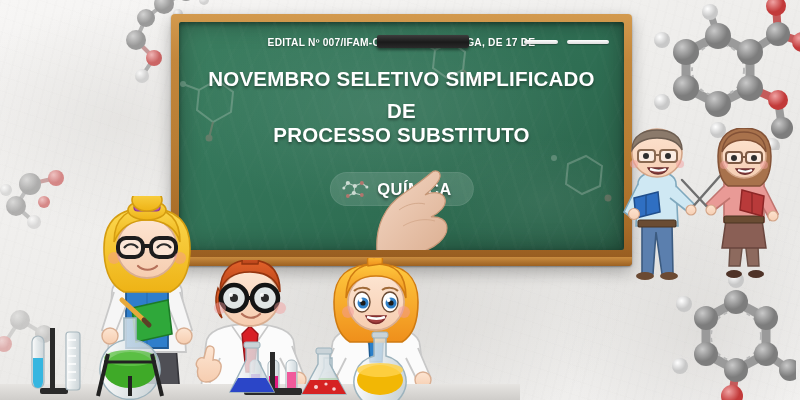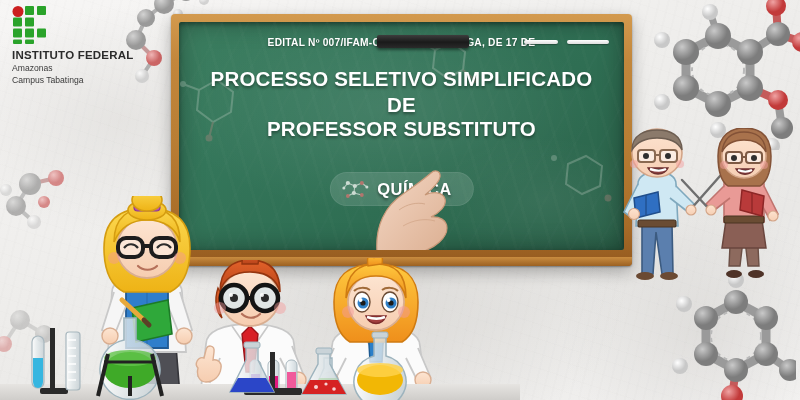--- a/index.html
+++ b/index.html
@@ -209,39 +209,20 @@
       <circle cx="70" cy="98" r="12" fill="url(#gC)"></circle>
       <circle cx="40" cy="82" r="12" fill="url(#gC)"></circle>
       <circle cx="66" cy="124" r="11" fill="url(#gO)"></circle>
       <circle cx="124" cy="98" r="11" fill="url(#gC)"></circle>
       <circle cx="70" cy="8" r="8" fill="url(#gH)"></circle>
       <circle cx="18" cy="32" r="8" fill="url(#gH)"></circle>
       <circle cx="14" cy="94" r="8" fill="url(#gH)"></circle>
     </g>
   </svg>
 
-  <div id="logo">
-    <svg id="logo-mark" viewBox="0 0 44 38">
-      <circle cx="6" cy="5.5" r="5.5" fill="#cc1f1f"></circle>
-      <rect x="13" y="0" width="9" height="9" rx="1" fill="#2aa32a"></rect>
-      <rect x="25" y="0" width="9" height="9" rx="1" fill="#2aa32a"></rect>
-      <rect x="1" y="11.5" width="9" height="9" rx="1" fill="#2aa32a"></rect>
-      <rect x="13" y="11.5" width="9" height="9" rx="1" fill="#2aa32a"></rect>
-      <rect x="1" y="22.5" width="9" height="9" rx="1" fill="#2aa32a"></rect>
-      <rect x="13" y="22.5" width="9" height="9" rx="1" fill="#2aa32a"></rect>
-      <rect x="25" y="22.5" width="9" height="9" rx="1" fill="#2aa32a"></rect>
-      <rect x="1" y="33.5" width="9" height="4.5" rx="1" fill="#2aa32a"></rect>
-      <rect x="13" y="33.5" width="9" height="4.5" rx="1" fill="#2aa32a"></rect>
-    </svg>
-    <div class="logo-text">
-      <div class="logo-title">INSTITUTO FEDERAL</div>
-      <div class="logo-sub">Amazonas</div>
-      <div class="logo-sub">Campus Tabatinga</div>
-    </div>
-  </div>
 
   <div id="board-frame">
     <div id="board">
       <div id="board-smudge"></div>
 
       <svg class="board-doodle" style="left:232px;top:8px;width:70px;height:64px;" viewBox="0 0 70 64">
         <polygon points="24,20 40,12 54,22 52,40 36,48 22,38" fill="none" stroke="#cfd8cf" stroke-width="2"></polygon>
         <line x1="24" y1="20" x2="10" y2="12" stroke="#cfd8cf" stroke-width="2"></line>
         <line x1="52" y1="40" x2="64" y2="50" stroke="#d88c8c" stroke-width="2"></line>
         <circle cx="10" cy="12" r="3" fill="#cfd8cf"></circle>
@@ -255,23 +236,23 @@
           <circle cx="36" cy="72" r="3.5" fill="#d88c8c"></circle>
       </svg>
       <svg class="board-doodle" style="right:4px;bottom:34px;width:74px;height:70px;" viewBox="0 0 74 70">
         <polygon points="22,18 40,10 56,20 54,40 36,48 20,38" fill="none" stroke="#cfd8cf" stroke-width="2"></polygon>
         <circle cx="8" cy="12" r="3" fill="#cfd8cf"></circle>
         <circle cx="62" cy="52" r="3.5" fill="#d88c8c"></circle>
       </svg>
 
       <div id="board-inner">
         <div class="edital">EDITAL Nº 007/IFAM-CAMPUS TABATINGA, DE 17 DE</div>
-        <div class="maintitle">PROCESSO SELETIVO SIMPLIFICADO</div>
-        <div class="maintitle" style="margin-top:2px">DE</div>
-        <div class="maintitle" style="margin-top:0">PROFESSOR SUBSTITUTO</div>
+        <div class="maintitle">NOVEMBRO SELETIVO SIMPLIFICADO</div>
+        <div class="maintitle" style="margin-top:8px">DE</div>
+        <div class="maintitle" style="margin-top:0">PROCESSO SUBSTITUTO</div>
       </div>
 
       <div id="subject-pill">
         <svg class="molicon" viewBox="0 0 32 24">
           <g stroke="#e8efe8" stroke-width="1.1" opacity=".85">
             <line x1="8" y1="6" x2="15" y2="9"></line>
               <line x1="15" y1="9" x2="22" y2="6"></line>
             <line x1="15" y1="9" x2="14" y2="16"></line>
               <line x1="14" y1="16" x2="8" y2="19"></line>
             <line x1="14" y1="16" x2="22" y2="18"></line>

